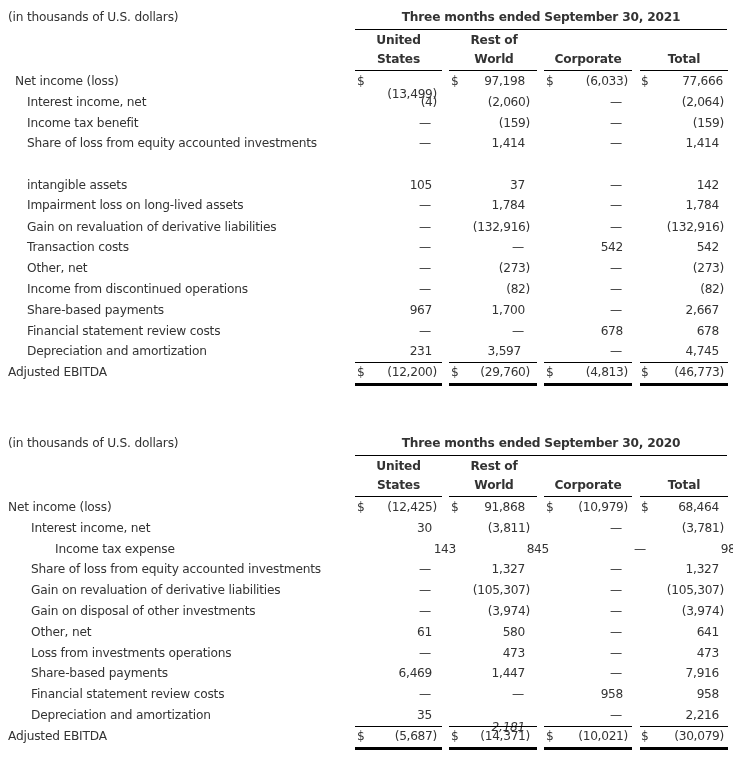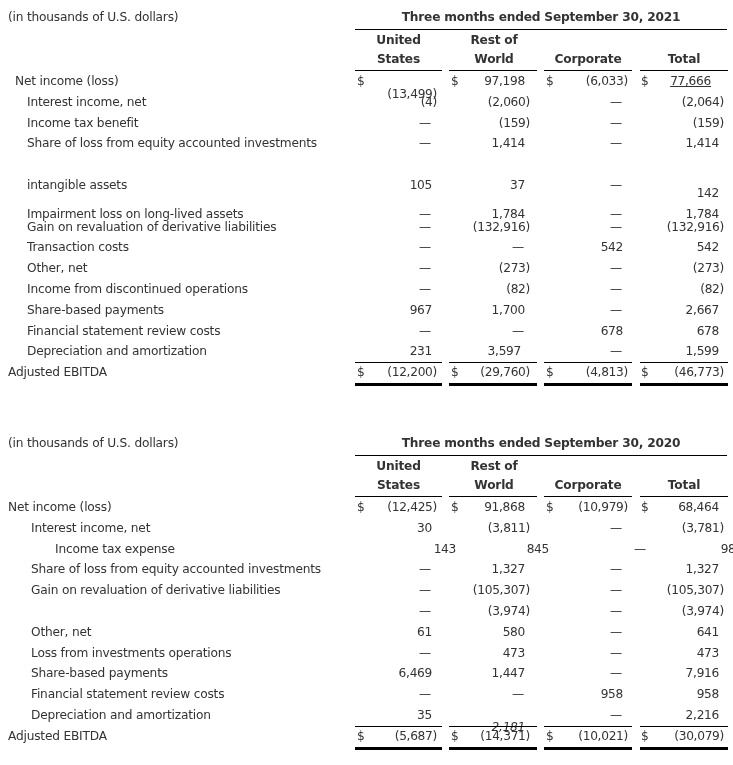--- a/index.html
+++ b/index.html
@@ -44,21 +44,21 @@
 
   <div id="t1-rows">
       <div class="row" style="top: 71px; height: 20.8px;">
         <div class="label" style="left: 15px; top: 3px;">Net income (loss)</div>
         <div class="cell" style="right: 296px; top: 16px;">(13,499)</div>
         <div class="dollar" style="left: 357px; top: 3px;">$</div>
         <div class="cell" style="right: 208px; top: 3px;">97,198</div>
         <div class="dollar" style="left: 451px; top: 3px;">$</div>
         <div class="cell" style="right: 105px; top: 3px;">(6,033)</div>
         <div class="dollar" style="left: 546px; top: 3px;">$</div>
-        <div class="cell" style="right: 22px; top: 3px; text-decoration: underline;">77,666</div>
+        <div class="cell" style="right: 10px; top: 3px;">77,666</div>
         <div class="dollar" style="left: 641px; top: 3px;">$</div>
       </div>
       <div class="row" style="top: 91.8px; height: 20.8px;">
         <div class="label" style="left: 27px; top: 3px;">Interest income, net</div>
         <div class="cell" style="right: 296px; top: 3px;">(4)</div>
         <div class="cell" style="right: 203px; top: 3px;">(2,060)</div>
         <div class="cell" style="right: 111px; top: 3px;">—</div>
         <div class="cell" style="right: 9px; top: 3px;">(2,064)</div>
       </div>
       <div class="row" style="top: 112.6px; height: 20.8px;">
@@ -73,23 +73,23 @@
         <div class="cell" style="right: 302px; top: 3px;">—</div>
         <div class="cell" style="right: 208px; top: 3px;">1,414</div>
         <div class="cell" style="right: 111px; top: 3px;">—</div>
         <div class="cell" style="right: 14px; top: 3px;">1,414</div>
       </div>
       <div class="row" style="top: 154.2px; height: 41.6px;">
         <div class="label" style="left: 27px; top: 23.8px;">intangible assets</div>
         <div class="cell" style="right: 301px; top: 23.8px;">105</div>
         <div class="cell" style="right: 208px; top: 23.8px;">37</div>
         <div class="cell" style="right: 111px; top: 23.8px;">—</div>
-        <div class="cell" style="right: 14px; top: 23.8px; margin-top: 8px;">142</div>
-      </div>
-      <div class="row" style="top: 204px; height: 20.8px;">
+        <div class="cell" style="right: 14px; top: 23.8px;">142</div>
+      </div>
+      <div class="row" style="top: 195px; height: 20.8px;">
         <div class="label" style="left: 27px; top: 3px;">Impairment loss on long-lived assets</div>
         <div class="cell" style="right: 302px; top: 3px;">—</div>
         <div class="cell" style="right: 208px; top: 3px;">1,784</div>
         <div class="cell" style="right: 111px; top: 3px;">—</div>
         <div class="cell" style="right: 14px; top: 3px;">1,784</div>
       </div>
       <div class="row" style="top: 216.6px; height: 20.8px;">
         <div class="label" style="left: 27px; top: 3px;">Gain on revaluation of derivative liabilities</div>
         <div class="cell" style="right: 302px; top: 3px;">—</div>
         <div class="cell" style="right: 203px; top: 3px;">(132,916)</div>
@@ -129,21 +129,21 @@
         <div class="cell" style="right: 302px; top: 3px;">—</div>
         <div class="cell" style="right: 209px; top: 3px;">—</div>
         <div class="cell" style="right: 110px; top: 3px;">678</div>
         <div class="cell" style="right: 14px; top: 3px;">678</div>
       </div>
       <div class="row" style="top: 341.4px; height: 20.8px;">
         <div class="label" style="left: 27px; top: 3px;">Depreciation and amortization</div>
         <div class="cell" style="right: 301px; top: 3px;">231</div>
         <div class="cell" style="right: 212px; top: 3px;">3,597</div>
         <div class="cell" style="right: 111px; top: 3px;">—</div>
-        <div class="cell" style="right: 14px; top: 3px;">1,599</div>
+        <div class="cell" style="right: 14px; top: 3px;">4,745</div>
       </div>
       <div class="row" style="top: 362.2px; height: 20.8px;">
         <div class="label" style="left: 8px; top: 3px;">Adjusted EBITDA</div>
         <div class="cell" style="right: 296px; top: 3px;">(12,200)</div>
         <div class="dollar" style="left: 357px; top: 3px;">$</div>
         <div class="rule-single" style="left: 355px; width: 87px; top: 0px;"></div>
         <div class="rule-double" style="left: 355px; width: 87px; top: 21px;"></div>
         <div class="cell" style="right: 203px; top: 3px;">(29,760)</div>
         <div class="dollar" style="left: 451px; top: 3px;">$</div>
         <div class="rule-single" style="left: 449px; width: 88px; top: 0px;"></div>
@@ -211,20 +211,21 @@
         <div class="cell" style="right: 14px; top: 3px;">1,327</div>
       </div>
       <div class="row" style="top: 154.2px; height: 20.8px;">
         <div class="label" style="left: 31px; top: 3px;">Gain on revaluation of derivative liabilities</div>
         <div class="cell" style="right: 302px; top: 3px;">—</div>
         <div class="cell" style="right: 203px; top: 3px;">(105,307)</div>
         <div class="cell" style="right: 111px; top: 3px;">—</div>
         <div class="cell" style="right: 9px; top: 3px;">(105,307)</div>
       </div>
       <div class="row" style="top: 175px; height: 20.8px;">
+        <div class="label" style="left: 31px; top: 3px;">Gain on disposal of other investments</div>
         <div class="cell" style="right: 302px; top: 3px;">—</div>
         <div class="cell" style="right: 203px; top: 3px;">(3,974)</div>
         <div class="cell" style="right: 111px; top: 3px;">—</div>
         <div class="cell" style="right: 9px; top: 3px;">(3,974)</div>
       </div>
       <div class="row" style="top: 195.8px; height: 20.8px;">
         <div class="label" style="left: 31px; top: 3px;">Other, net</div>
         <div class="cell" style="right: 301px; top: 3px;">61</div>
         <div class="cell" style="right: 208px; top: 3px;">580</div>
         <div class="cell" style="right: 111px; top: 3px;">—</div>

